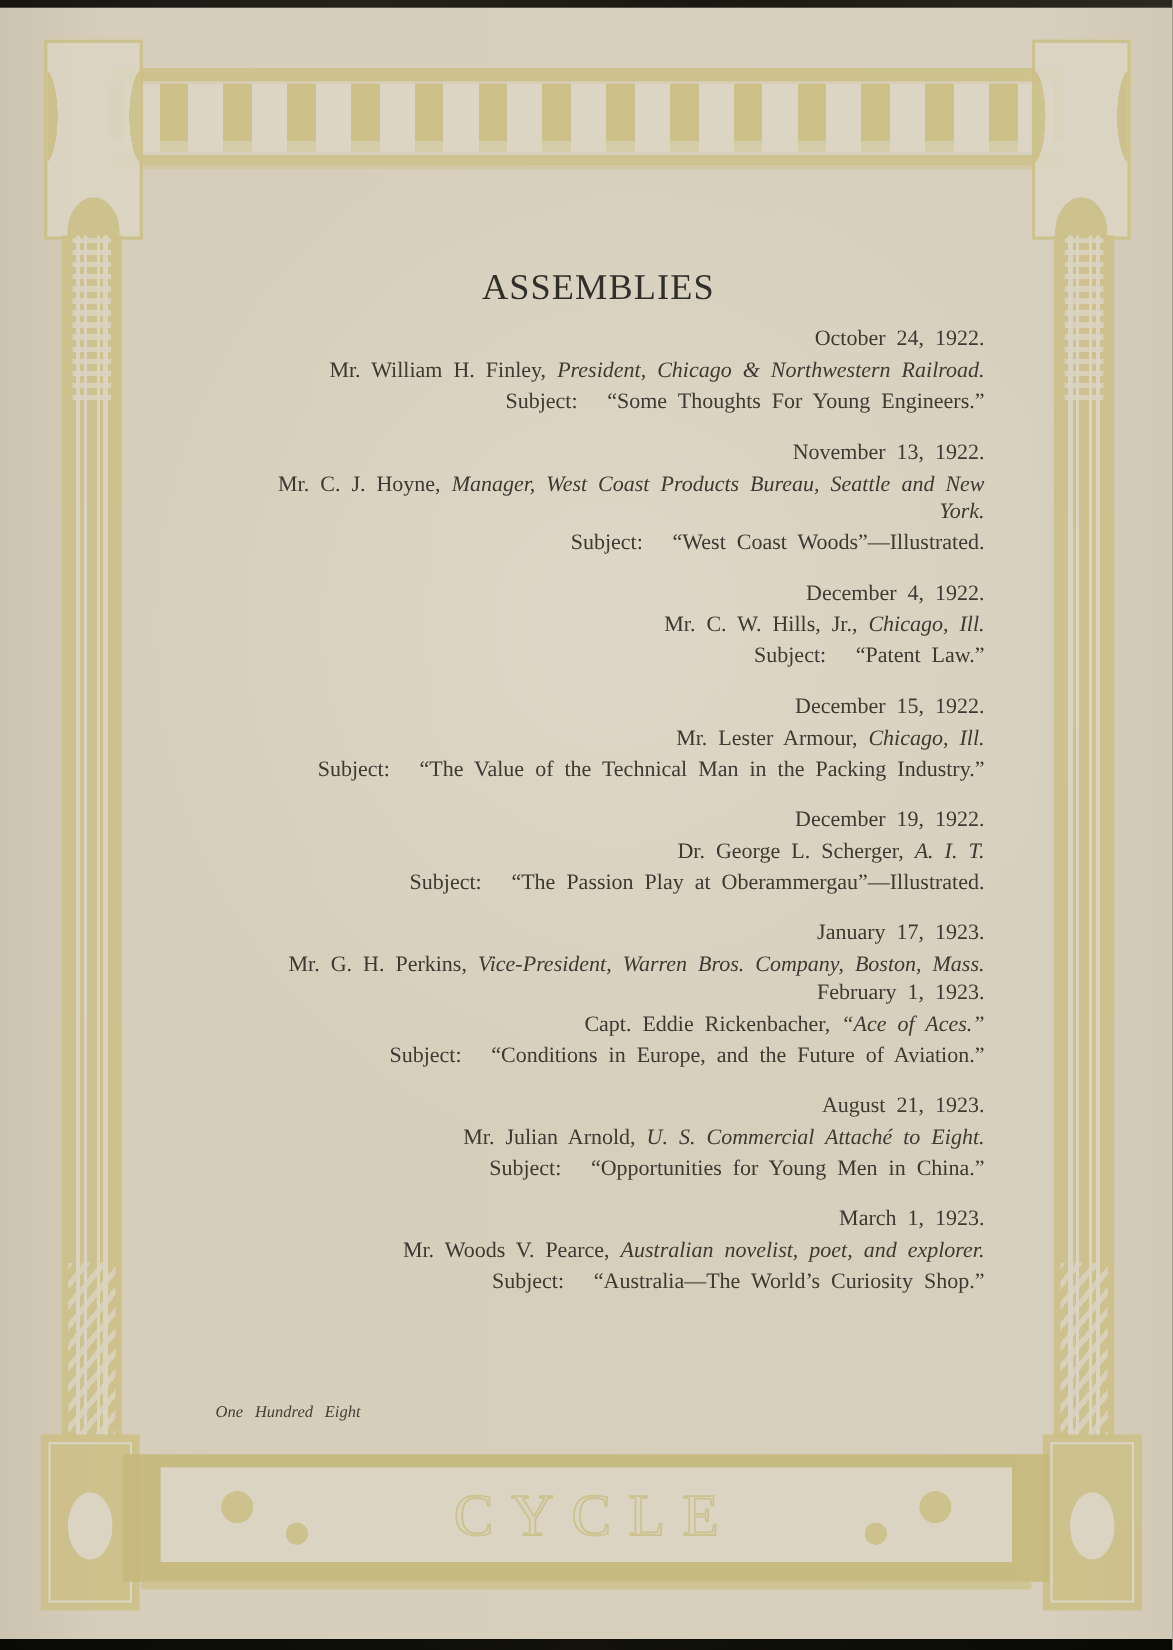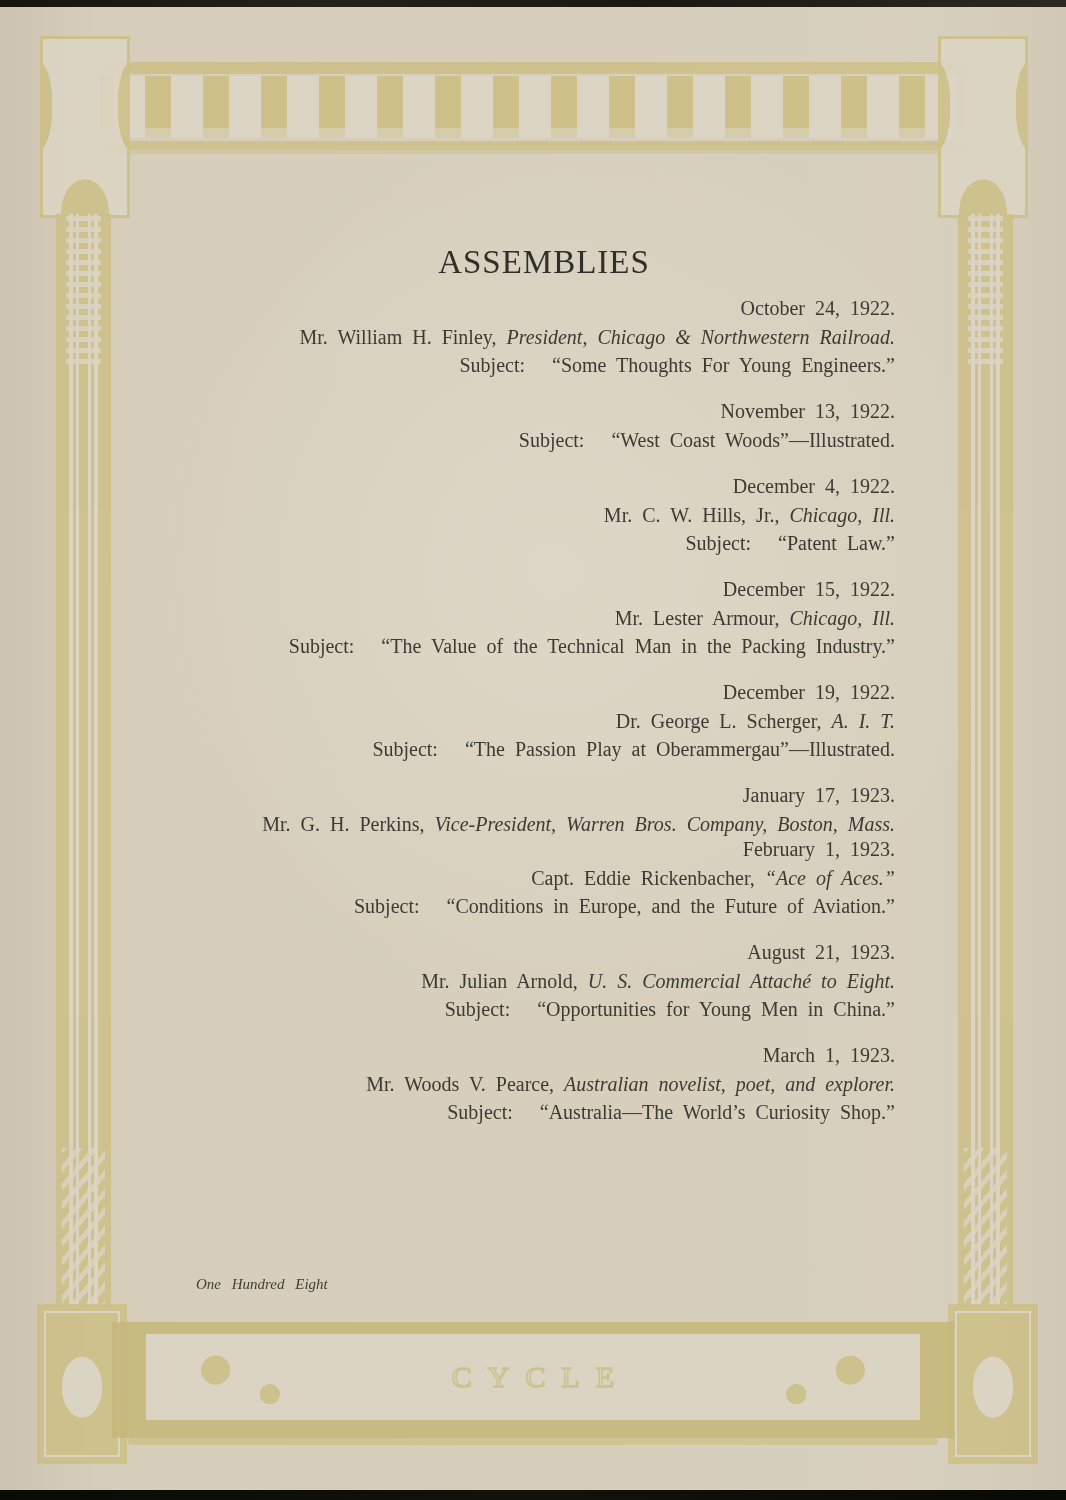--- a/index.html
+++ b/index.html
@@ -62,21 +62,21 @@
     background:radial-gradient(ellipse 40% 34% at 50% 52%, var(--paper-light) 55%, rgba(0,0,0,0) 57%);}
 
   .bottom-band{left:112px;top:1322px;width:842px;height:116px;background:var(--tan-deep);opacity:.9;}
   .bottom-band .inner{position:absolute;left:34px;right:34px;top:12px;bottom:18px;background:var(--paper-light);
     background-image:
       radial-gradient(circle 26px at 9% 42%, var(--tan) 55%, rgba(0,0,0,0) 57%),
       radial-gradient(circle 18px at 16% 70%, var(--tan) 55%, rgba(0,0,0,0) 57%),
       radial-gradient(circle 26px at 91% 42%, var(--tan) 55%, rgba(0,0,0,0) 57%),
       radial-gradient(circle 18px at 84% 70%, var(--tan) 55%, rgba(0,0,0,0) 57%);
     display:flex;align-items:center;justify-content:center;}
-  .cycle-text{font-family:"Liberation Serif",serif;font-size:30px;letter-spacing:16px;
+  .cycle-text{font-family:"Liberation Serif",serif;font-size:54px;letter-spacing:16px;
     color:rgba(220,213,195,.25);-webkit-text-stroke:1.6px var(--tan);text-transform:uppercase;
     padding-left:16px;text-align:center;}
   .bottom-rail{left:128px;top:1438px;width:810px;height:7px;background:var(--tan);opacity:.8;border-radius:4px;}
 
   
   .content{position:absolute;left:193px;top:244px;width:702px;color:var(--ink);
     font-size:20px;line-height:25px;word-spacing:5px;}
   .page-title{font-size:33px;line-height:36px;letter-spacing:1px;text-align:center;
     color:#302f29;margin:0 0 16px 0;font-weight:normal;word-spacing:0;}
   .entry{margin:0;text-align:right;}
@@ -124,20 +124,24 @@
       <span class="detail">President, Chicago &amp; Northwestern Railroad. </span>
     </p>
     <p class="subject">
       <span class="label">Subject: </span>
       <span>“Some Thoughts For Young Engineers.” </span>
     </p>
   </div>
 
   <div class="entry">
     <p class="date">November 13, 1922. </p>
+    <p class="speaker">
+      <span>Mr. C. J. Hoyne, </span>
+      <span class="detail">Manager, West Coast Products Bureau, Seattle and New York. </span>
+    </p>
     <p class="subject">
       <span class="label">Subject: </span>
       <span>“West Coast Woods”—Illustrated. </span>
     </p>
   </div>
 
   <div class="entry">
     <p class="date">December 4, 1922. </p>
     <p class="speaker">
       <span>Mr. C. W. Hills, Jr., </span>

